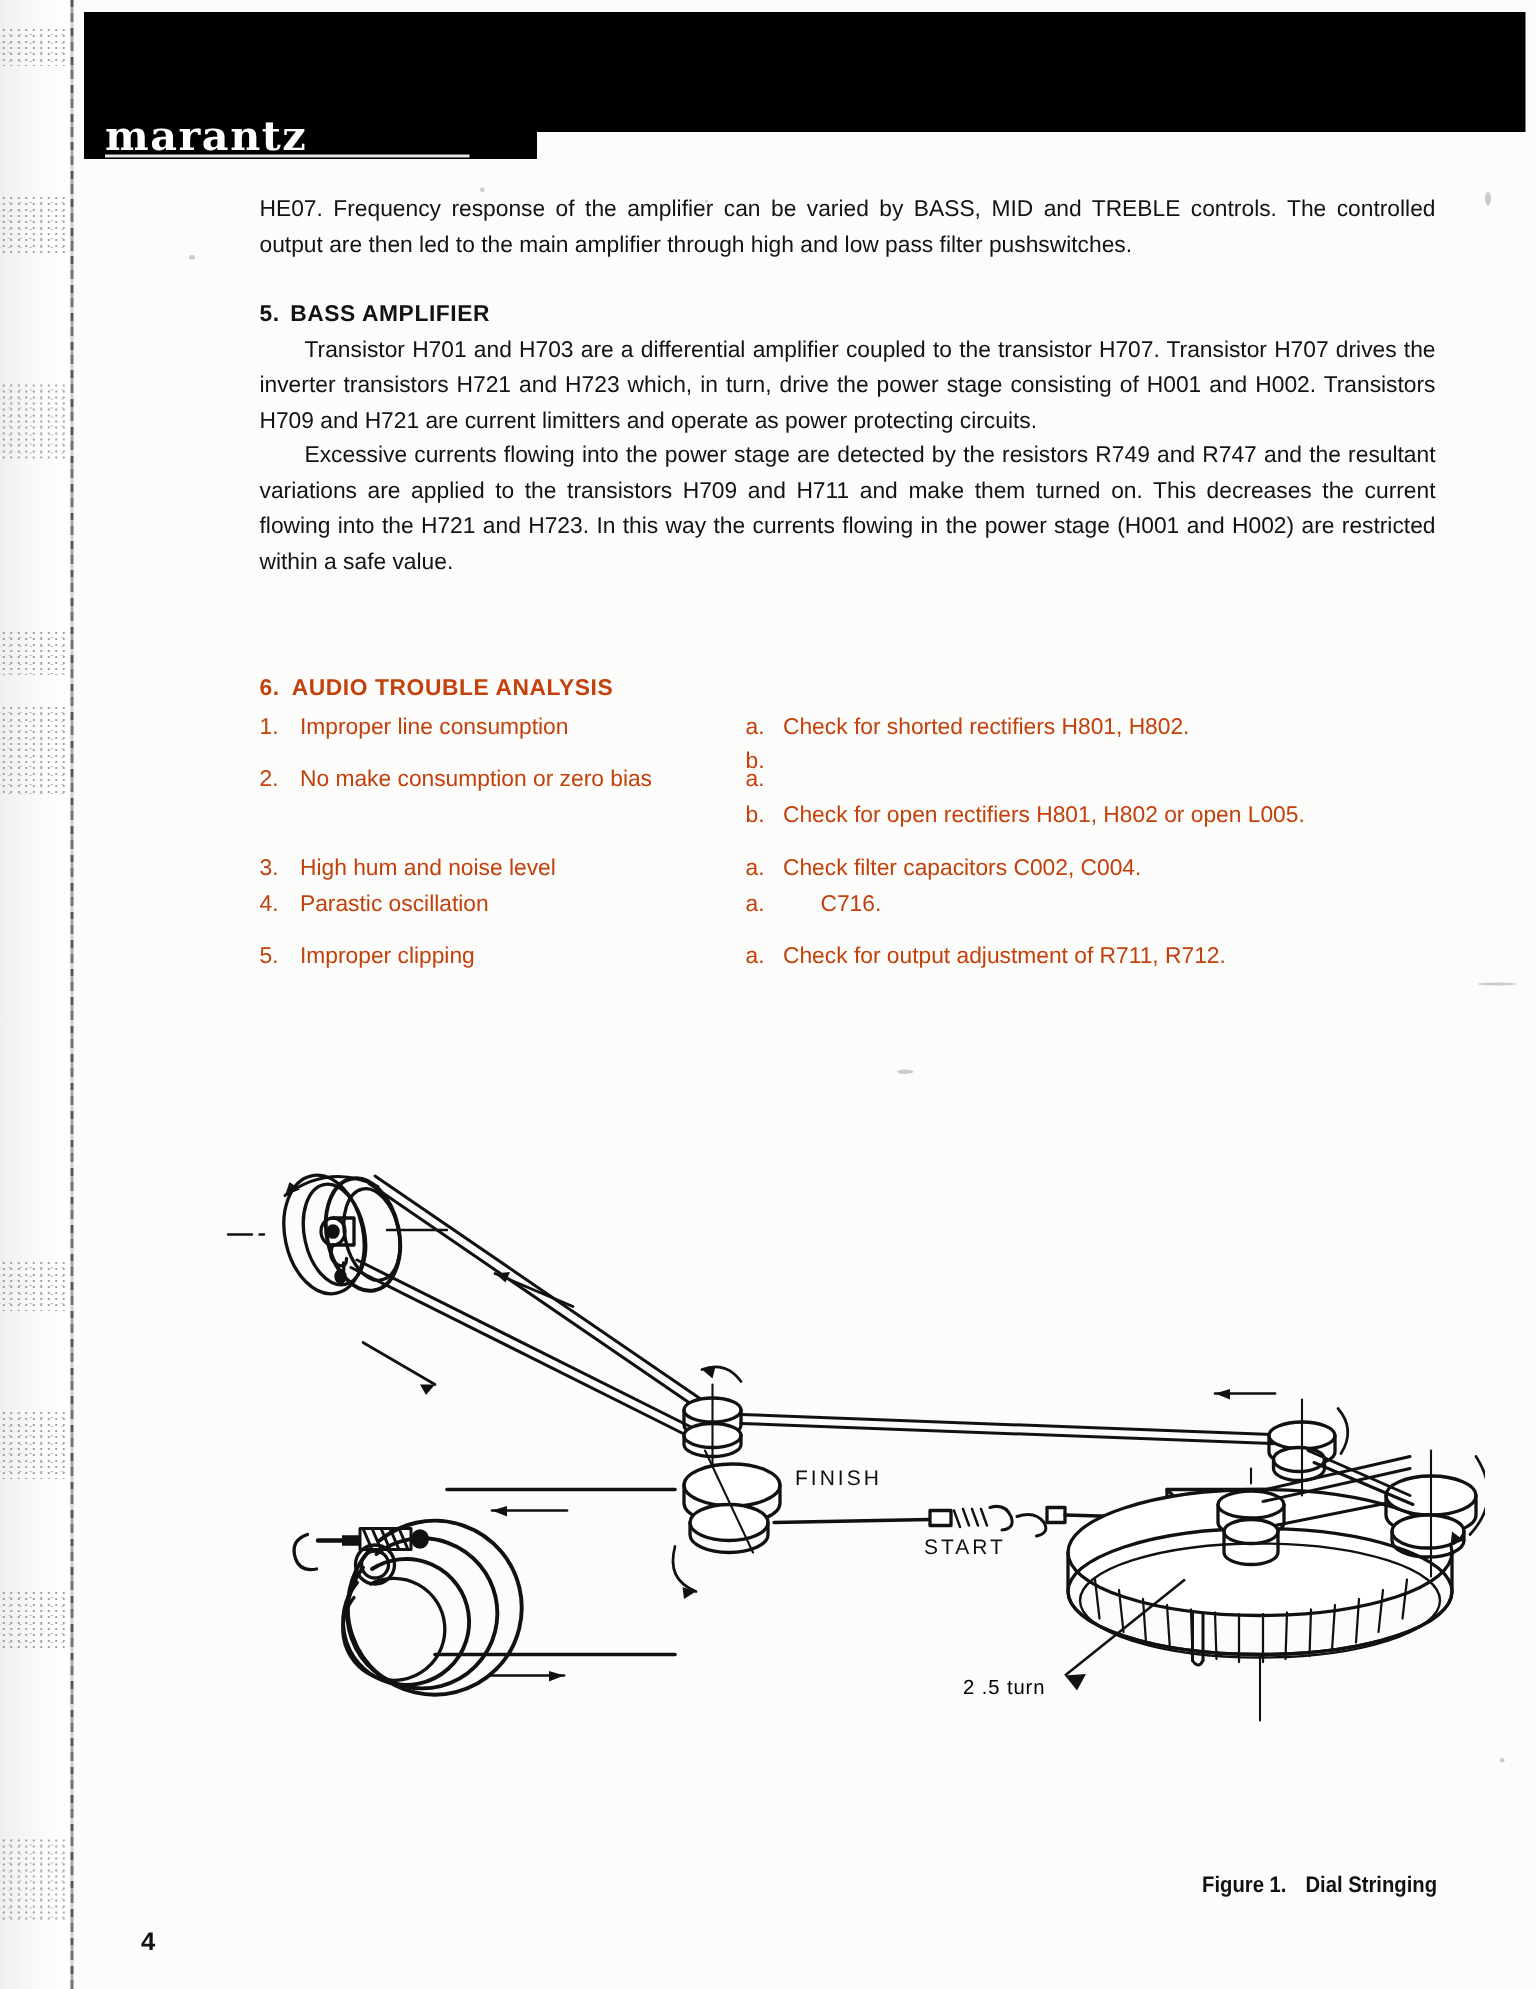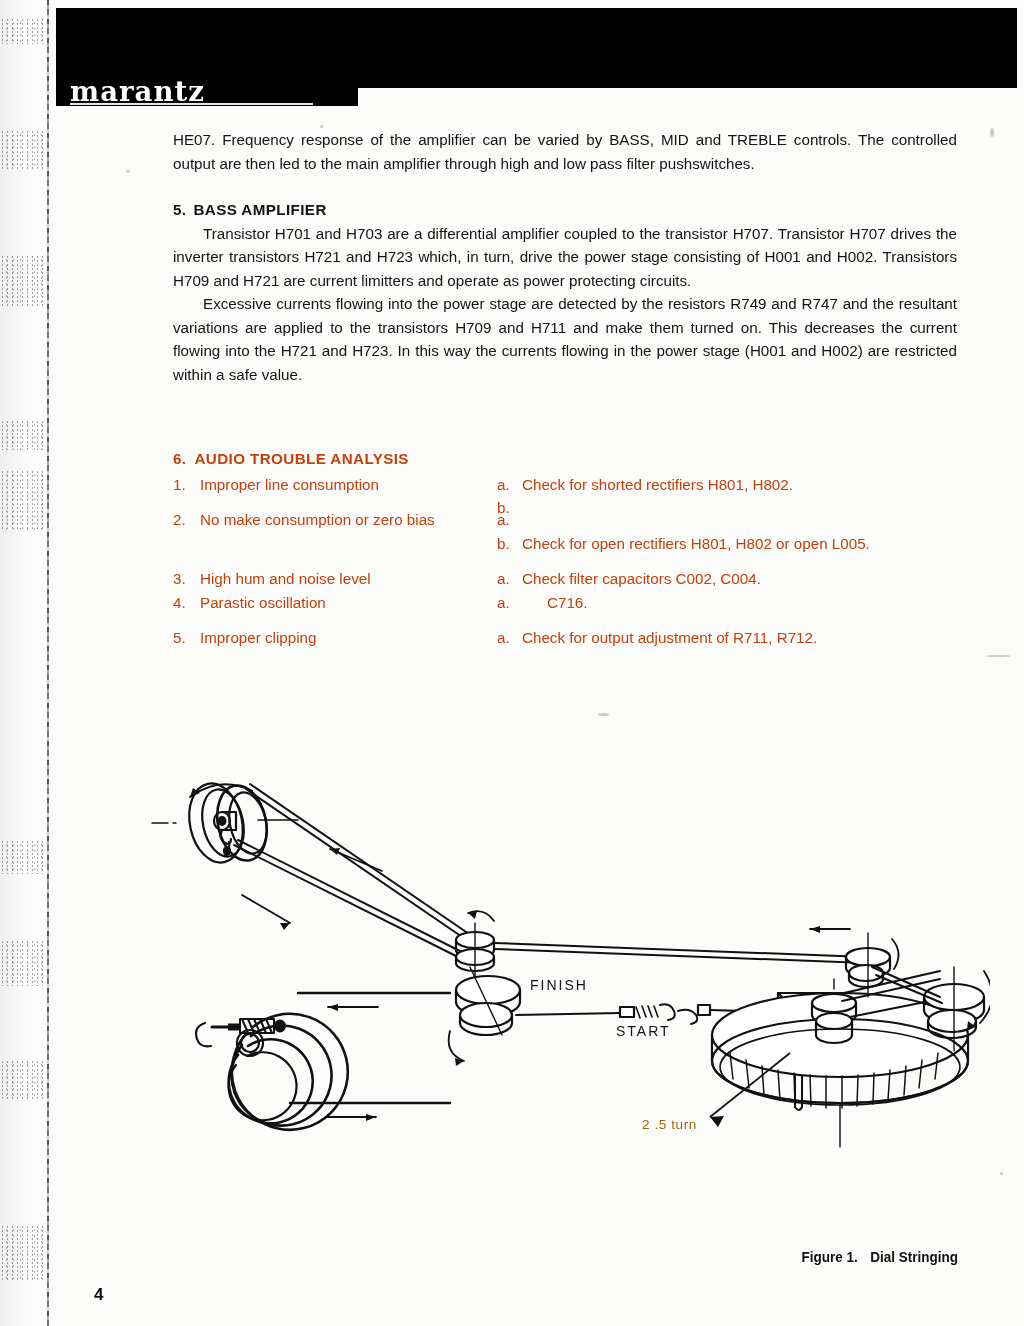--- a/index.html
+++ b/index.html
@@ -75,21 +75,21 @@
   .ta-right .alpha{position:absolute;left:0;top:0;}
   .ta-cont{padding-left:25px;}
   .ta-spacer{height:12px;}
 
   
   .figure{position:absolute;left:150px;top:735px;width:840px;height:440px;}
   .fig-label{
     position:absolute;font-size:14px;color:#111;letter-spacing:2px;
     font-family:"Liberation Sans",sans-serif;
   }
-  .turn-label{position:absolute;font-size:13.5px;color:#a16207;letter-spacing:.6px;}
+  .turn-label{position:absolute;font-size:13.5px;color:#000000;letter-spacing:.6px;}
 
   .caption{
     position:absolute;right:66px;top:1248px;
     font-size:15px;font-weight:700;color:#111;
     font-family:"Liberation Sans",sans-serif;
     transform:scaleX(.9);transform-origin:right center;white-space:nowrap;
   }
   .caption .cap-gap{display:inline-block;width:14px;}
   .pageno{
     position:absolute;left:94px;top:1285px;

